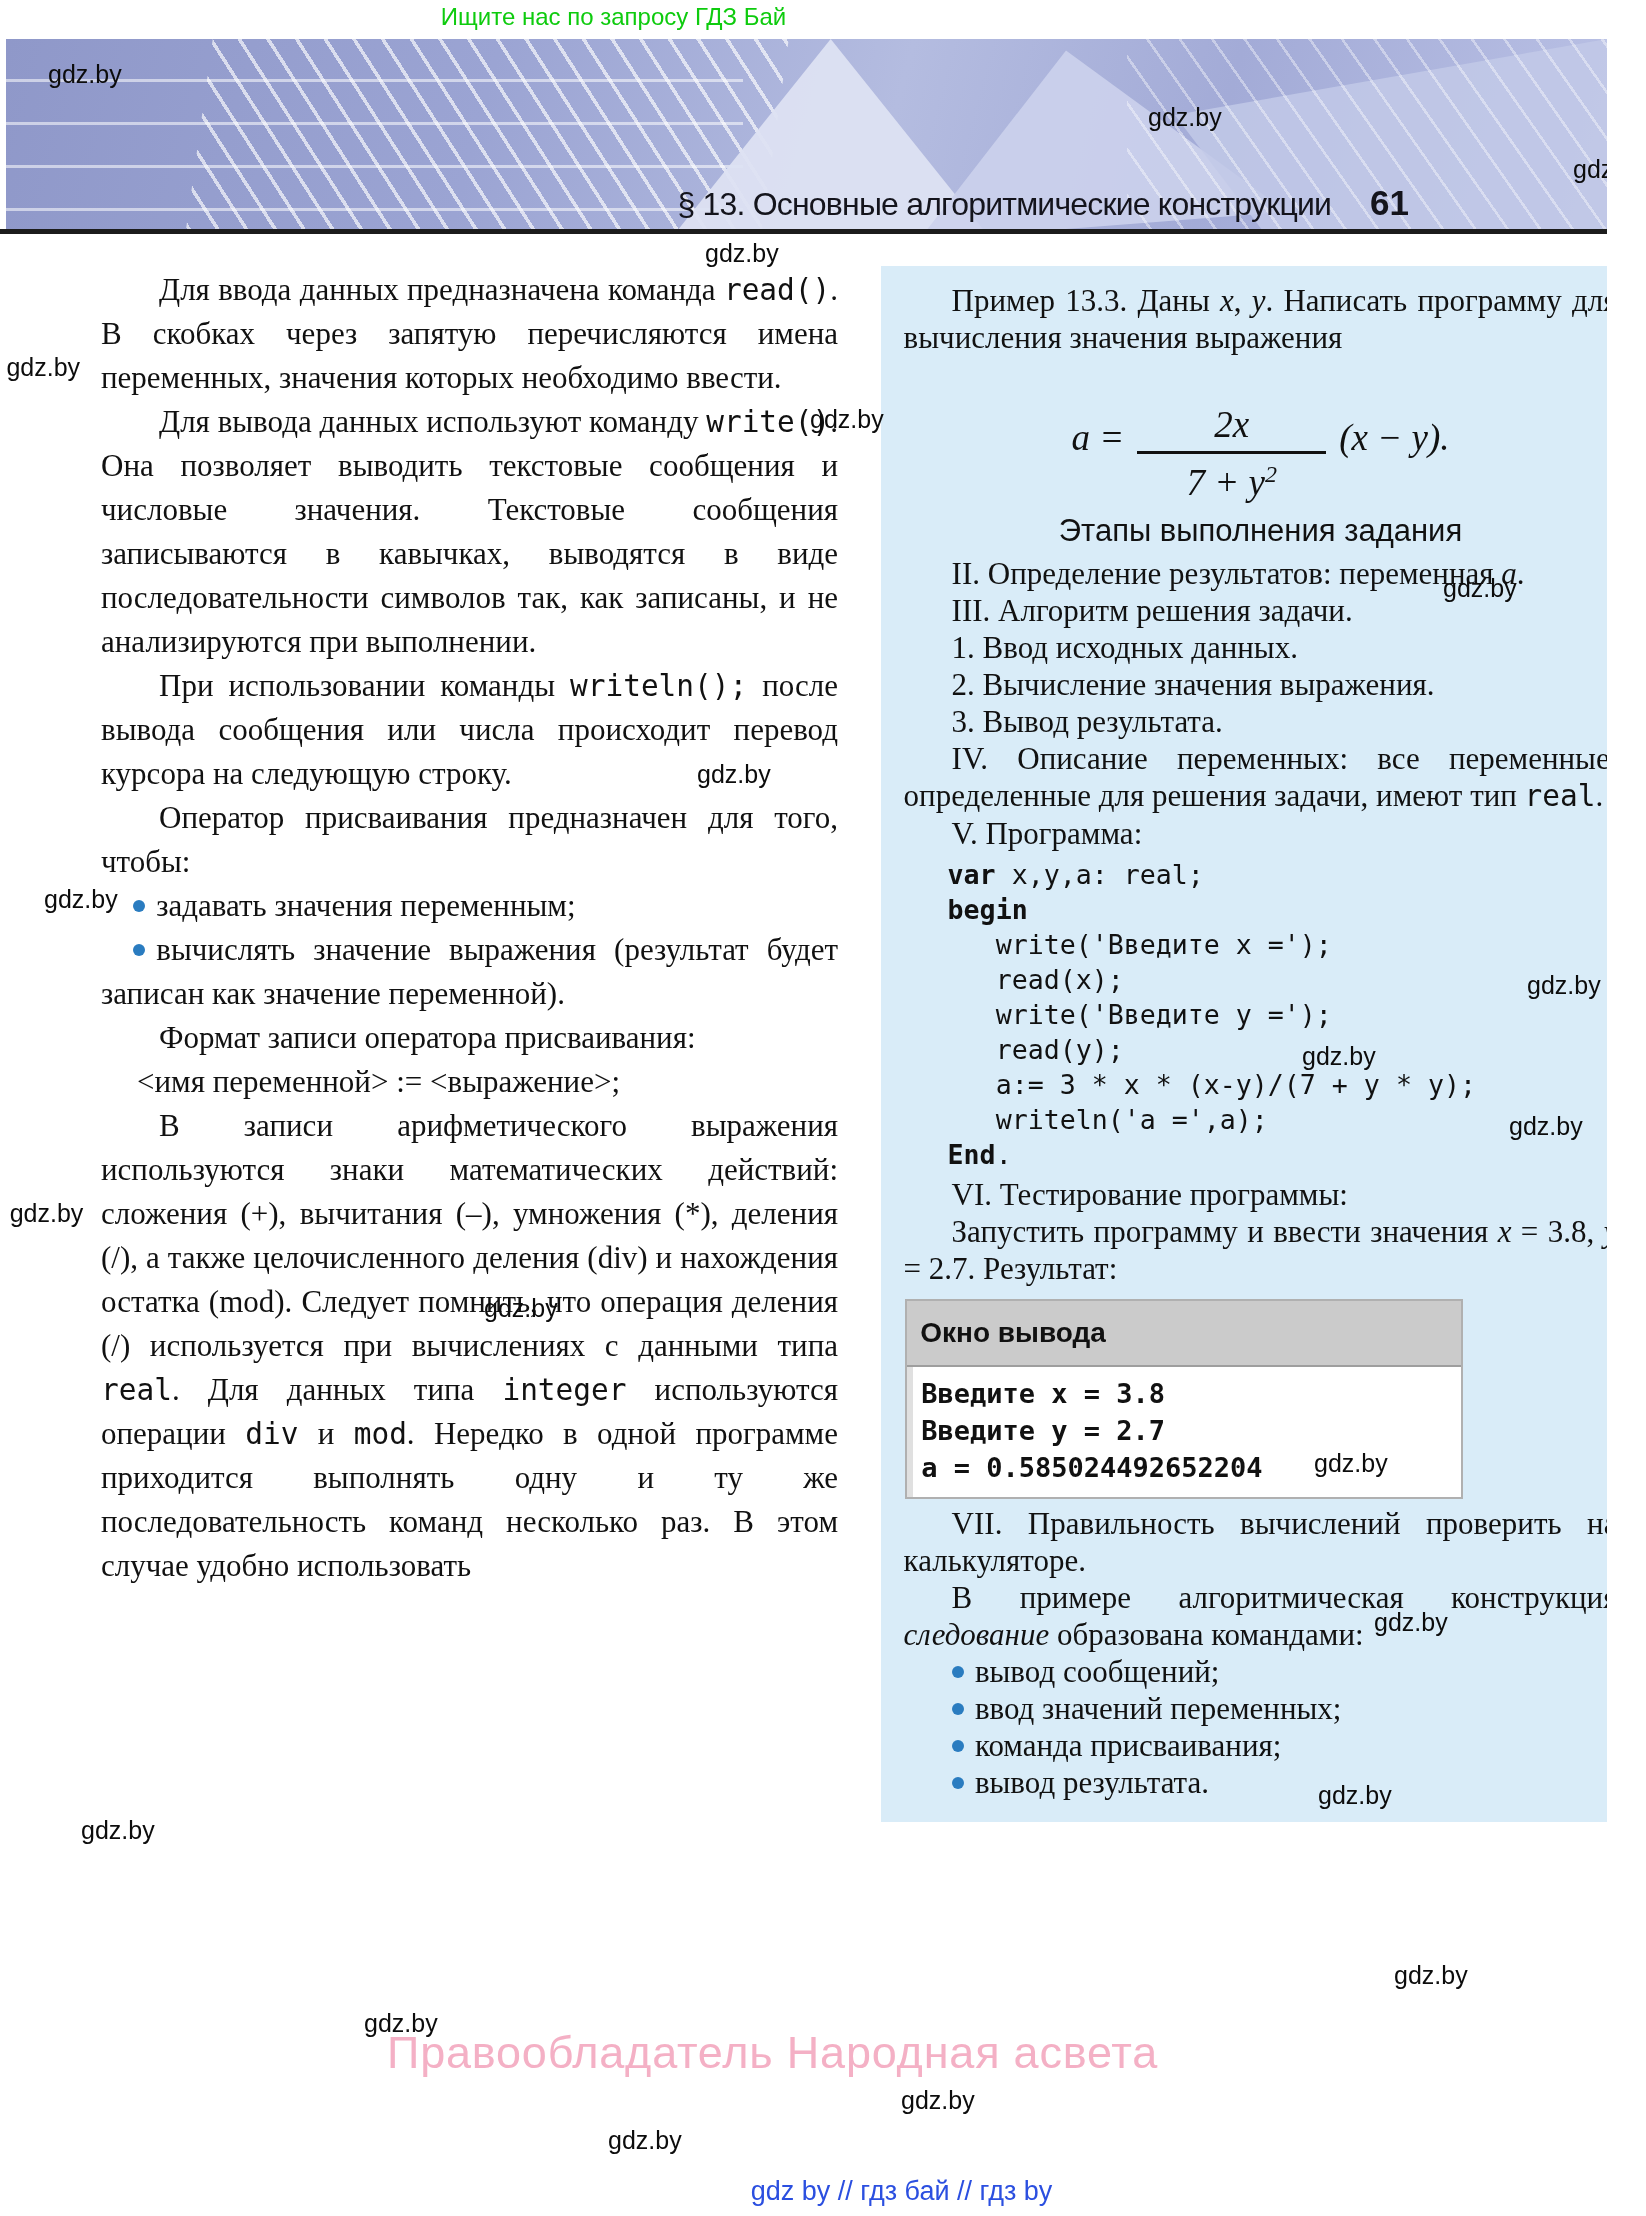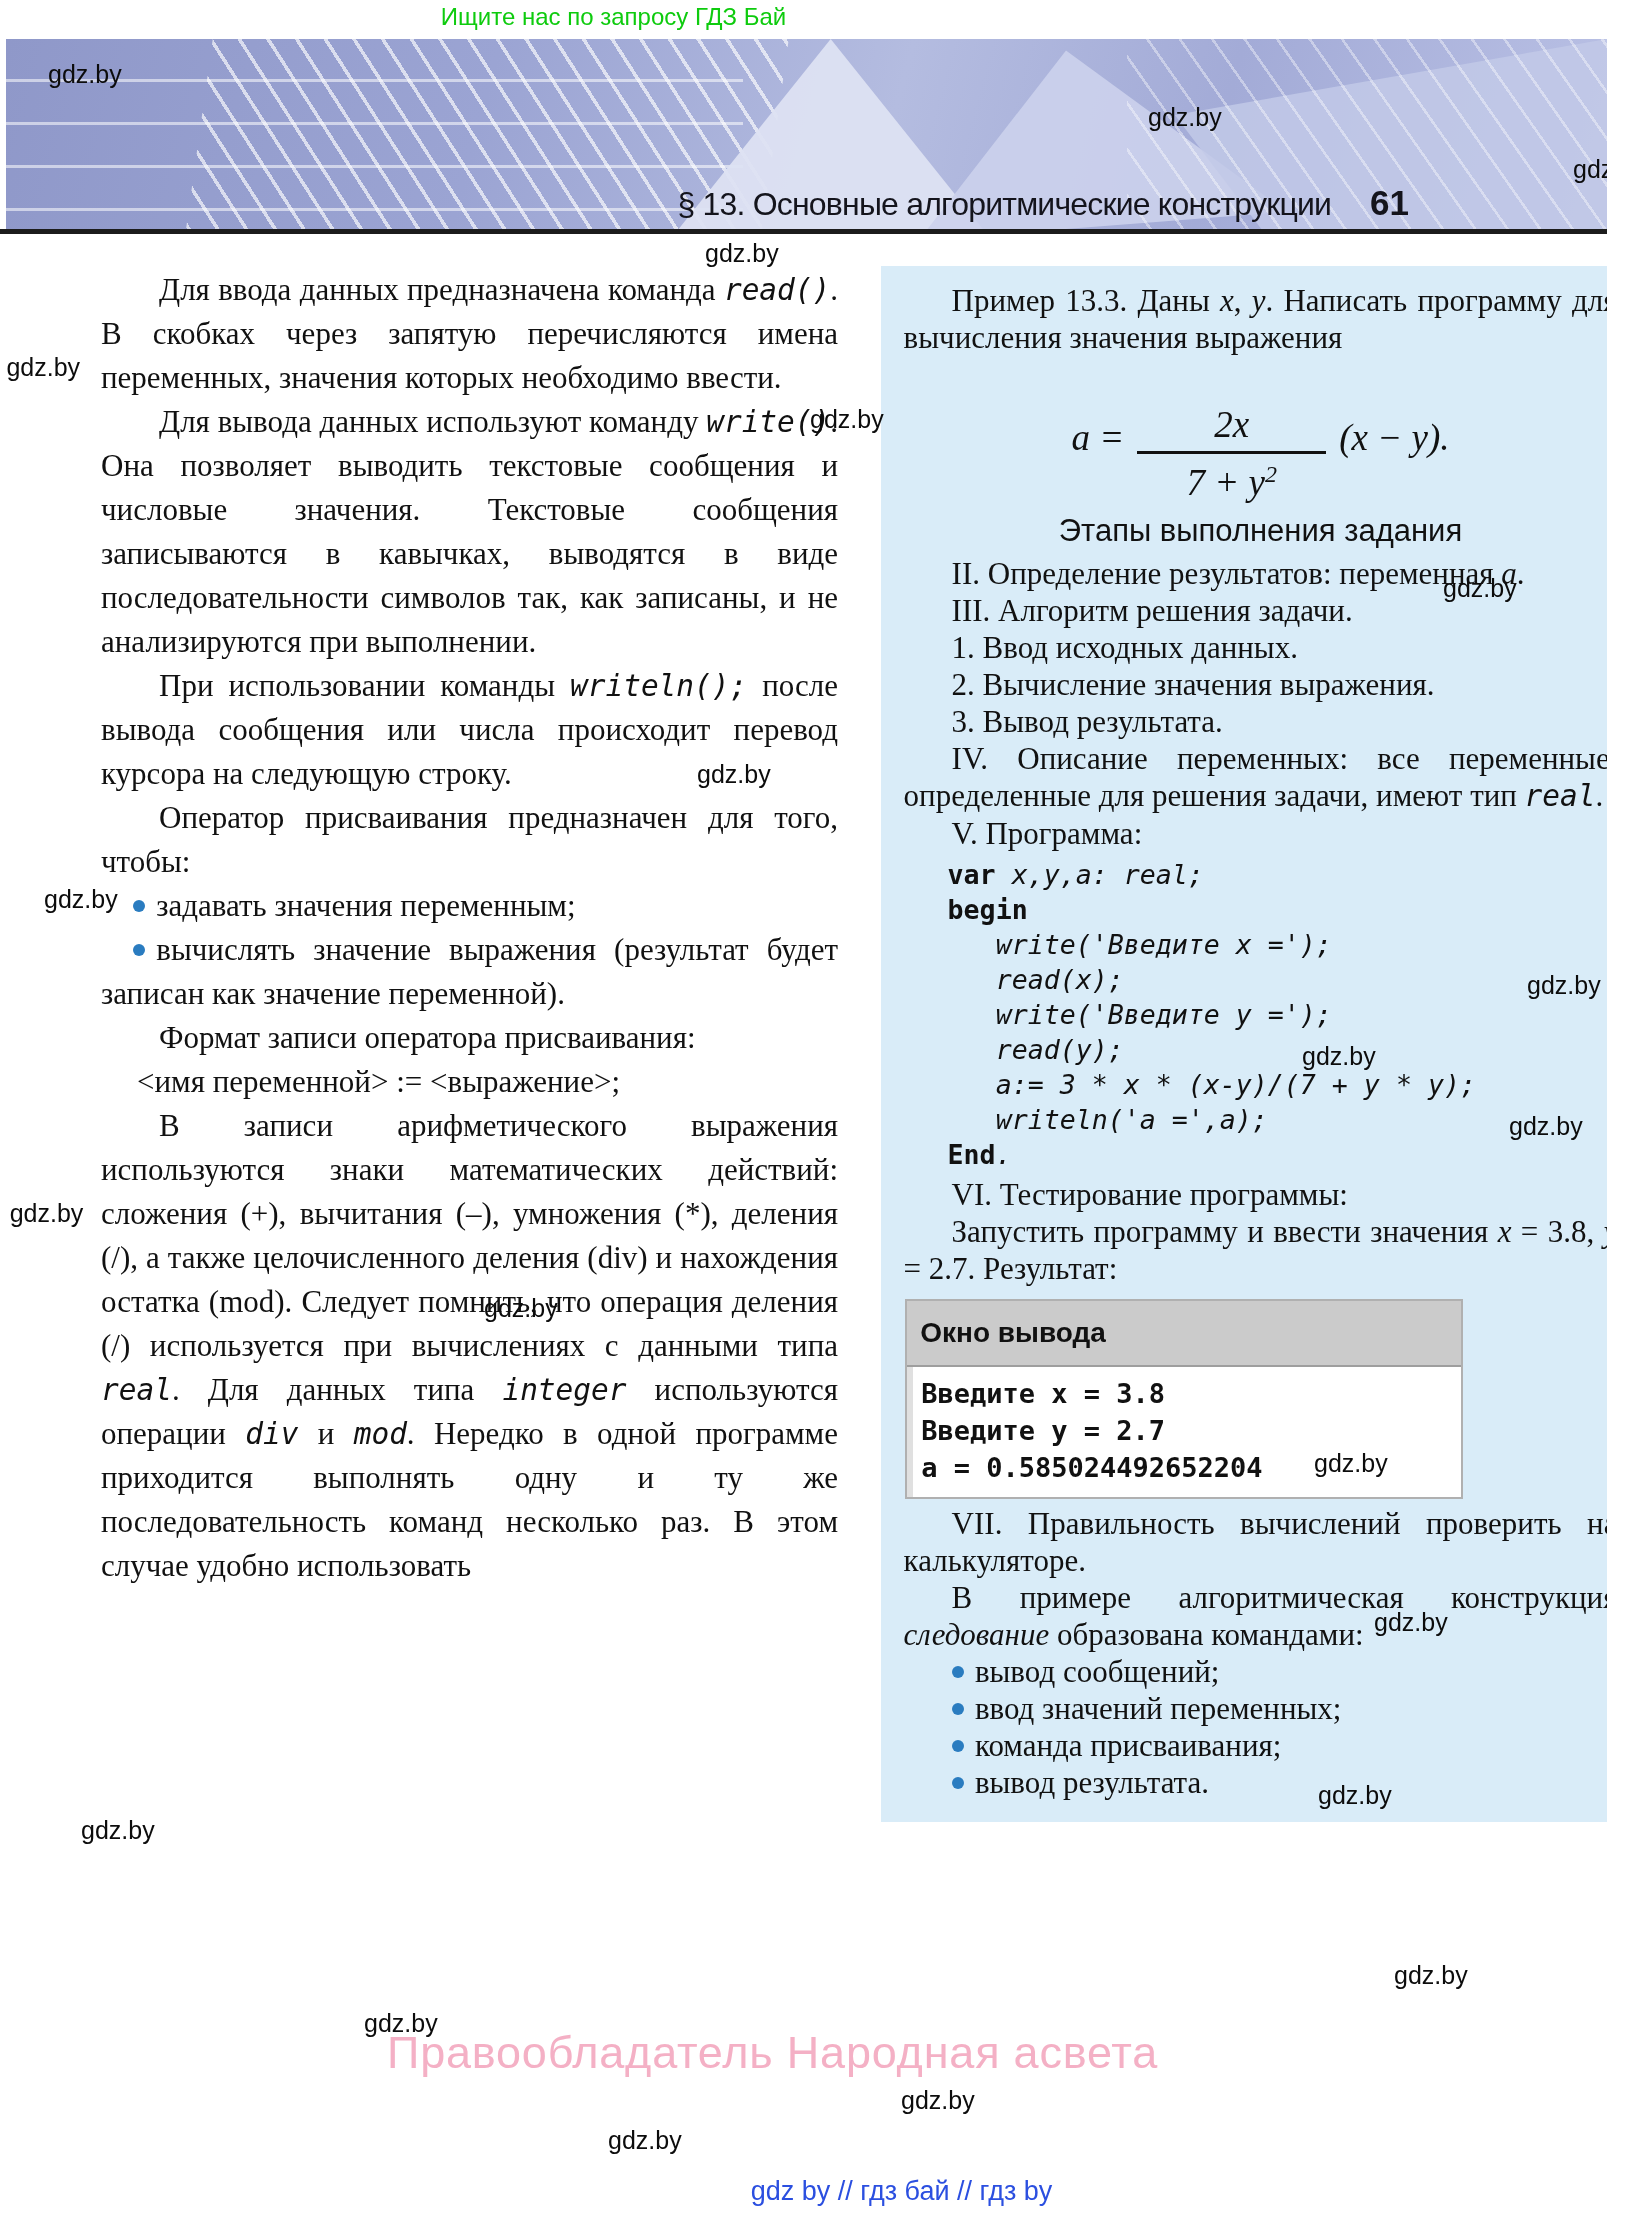--- a/index.html
+++ b/index.html
@@ -67,21 +67,21 @@
   .window{width:554px;margin:11.3px 0 6.4px 1.6px;border:2.4px solid #b0b0b0;background:#fff;z-index:2;position:relative;}
   .win-title{background:#cbcbcb;border-bottom:2.4px solid #9e9e9e;padding:16px 13px;
     font:bold 28px "Liberation Sans",sans-serif;color:#111;text-align:left;}
   .win-body{background:#ffffff;border-left:6.4px solid #e0e0e0;padding:8px 11.3px 11.3px 8px;}
   .win-line{font:bold 27px "DejaVu Sans Mono",monospace;line-height:37px;white-space:pre;text-align:left;}
 
   
   .seg-n{}
   .seg-b{font-weight:normal;}
   .seg-i{font-style:italic;}
-  .seg-m{font-family:"DejaVu Sans Mono",monospace;font-size:0.95em;font-style:italic;}
+  .seg-m{font-family:"DejaVu Sans Mono",monospace;font-size:0.95em;}
   .seg-bm{font-family:"DejaVu Sans Mono",monospace;font-weight:bold;font-size:0.95em;}
 
   .dot{display:inline-block;width:12px;height:12px;border-radius:50%;background:#2a7cc0;
     margin-right:11.3px;vertical-align:middle;position:relative;top:-3.2px;}
 
   
   .wm{position:absolute;font:25px "Liberation Sans",sans-serif;color:#0c0c0c;
     z-index:6;white-space:nowrap;}
 
   

